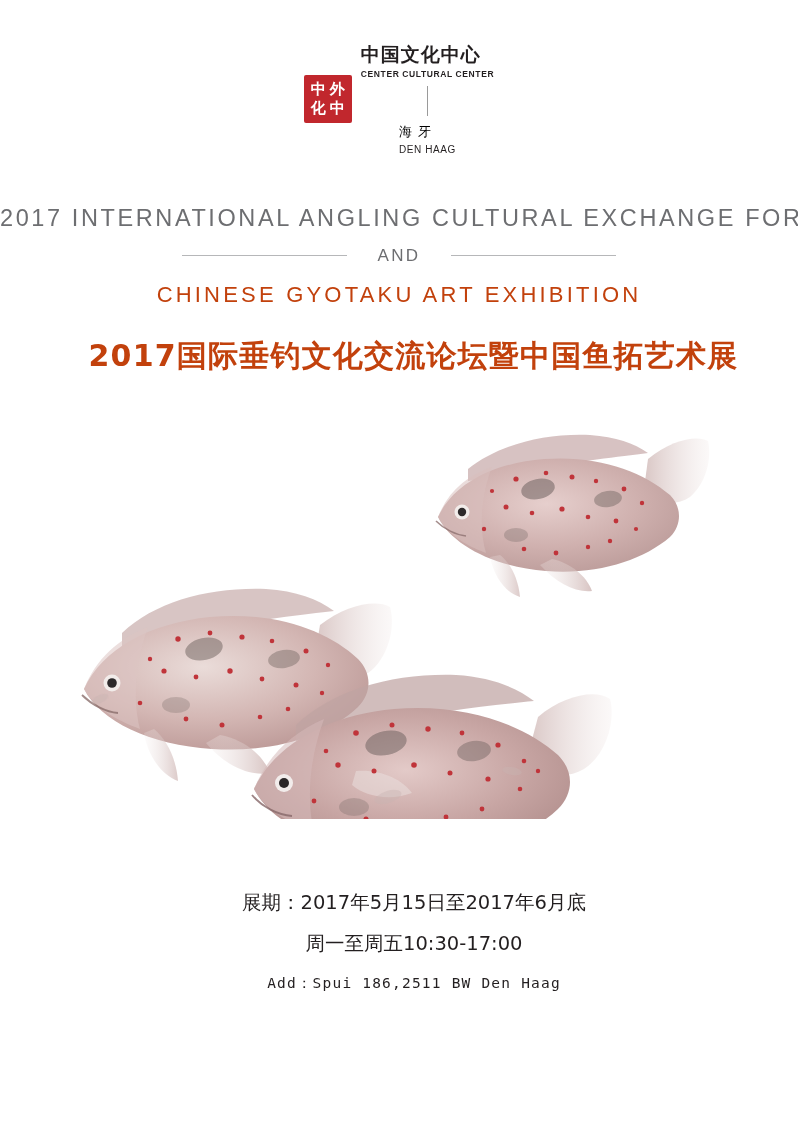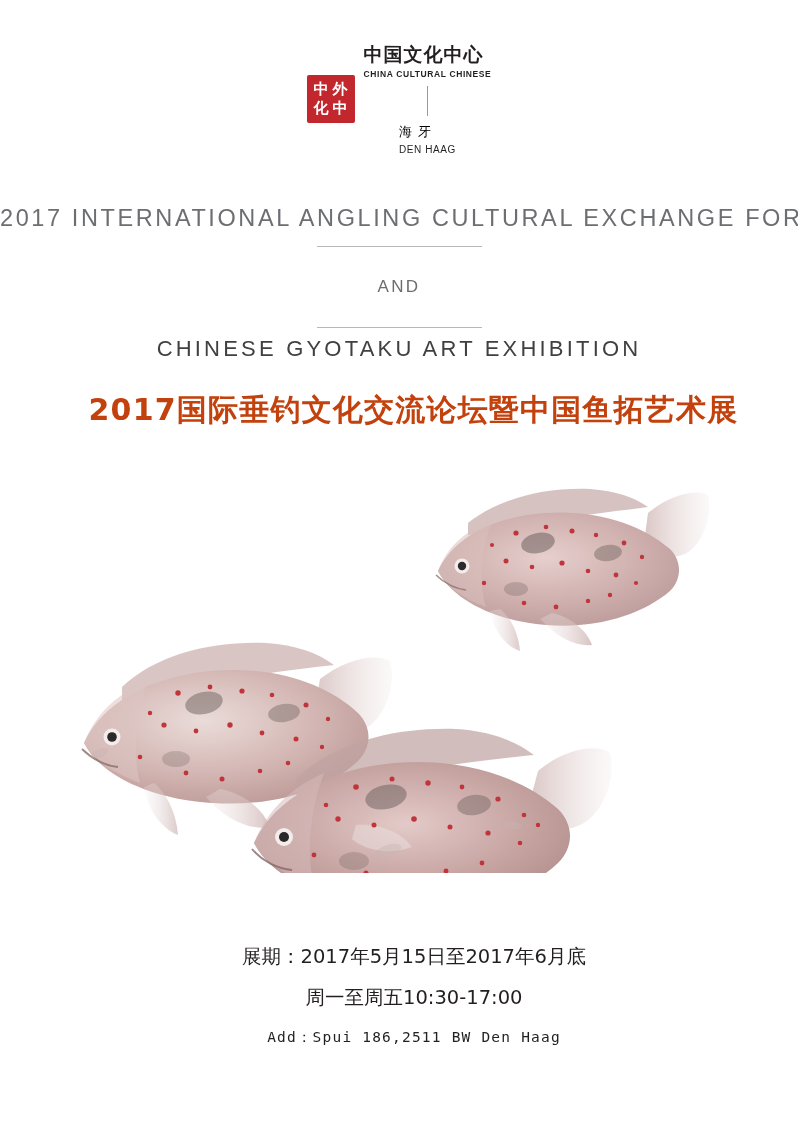--- a/index.html
+++ b/index.html
@@ -108,37 +108,36 @@
     font-family: "Liberation Sans", sans-serif;
     font-weight: 400;
     white-space: nowrap;
   }
   .headline-and {
     display: flex;
     align-items: center;
     justify-content: center;
     gap: 30px;
     margin-top: 14px;
-    flex-direction: column;
   }
   .rule {
     height: 1px;
     background: #b6b7b9;
     width: 165px;
   }
   .headline-and-text {
     font-size: 17px;
     letter-spacing: 2.4px;
     color: #6d6e71;
   }
   .headline-line2 {
-    margin-top: 8px;
+    margin-top: 16px;
     font-size: 22px;
     letter-spacing: 3.2px;
-    color: #404040;
+    color: #c2410c;
   }
   .headline-cn {
     margin-top: 28px;
     font-size: 30px;
     letter-spacing: 1.2px;
     color: #c2410c;
     font-weight: 700;
     font-family: "DejaVu Sans", sans-serif;
     margin-left: 29px;
   }
@@ -184,21 +183,21 @@
       <div class="seal-grid">
         <span>中</span>
         <span>外</span>
         <span>化</span>
         <span>中</span>
       </div>
     </div>
     <div class="logo-text">
       <div>
         <div class="logo-cn-main">中国文化中心</div>
-        <div class="logo-en-main">CHINA CULTURAL CHINESE</div>
+        <div class="logo-en-main">CENTER CULTURAL CENTER</div>
       </div>
       <div class="logo-divider"></div>
       <div>
         <div class="logo-cn-sub">海 牙</div>
         <div class="logo-en-sub">DEN HAAG</div>
       </div>
     </div>
   </div>
 
   <div class="headline">

